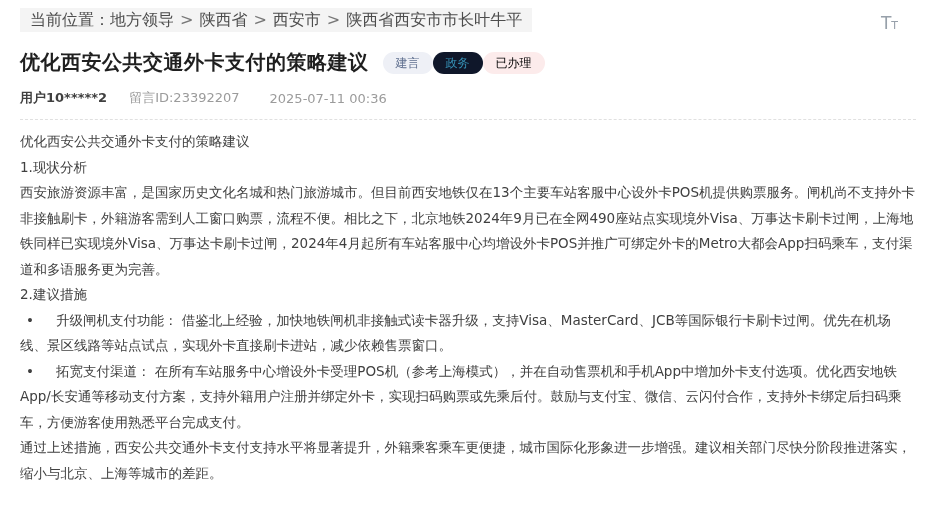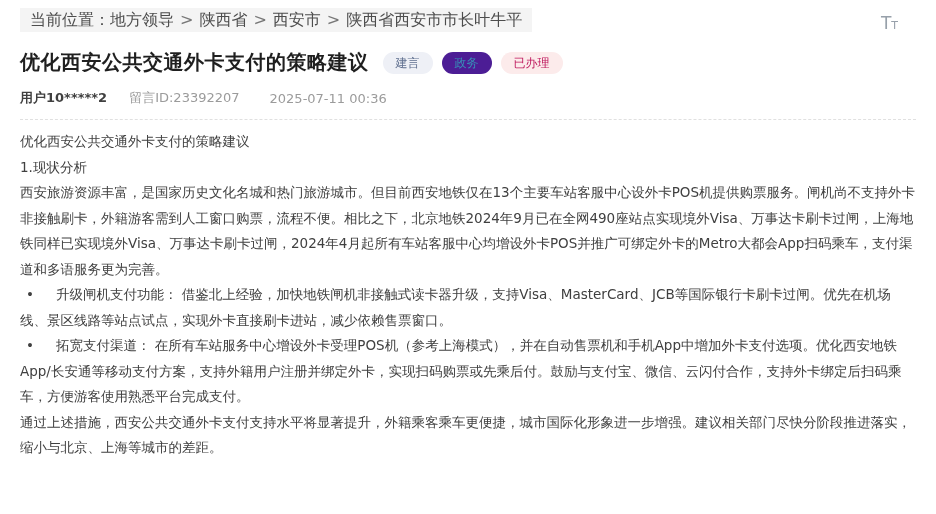--- a/index.html
+++ b/index.html
@@ -22,21 +22,21 @@
   .font-toggle{
     color:#97a0aa;margin-right:18px;margin-top:6px;cursor:pointer;
     line-height:18px;user-select:none;
   }
   .font-toggle .t-big{font-size:17px;}
   .font-toggle .t-small{font-size:11px;}
 
   
   .title-row{display:flex;align-items:center;margin-top:14px;}
   h1.title{margin:0;font-size:20px;font-weight:bold;color:#1f1f1f;letter-spacing:0.5px;}
-  .tags{display:flex;align-items:center;margin-left:14px;gap:9px;text-align:right;}
+  .tags{display:flex;align-items:center;margin-left:14px;text-align:right;}
   .tag{
     font-size:12px;line-height:12px;padding:5px 13px;border-radius:12px;
     white-space:nowrap;
   }
 
   
   .meta-row{display:flex;align-items:center;margin-top:13px;font-size:13px;color:#9b9b9b;}
   .meta-user{font-weight:bold;color:#404040;margin-right:22px;}
   .meta-id{margin-right:30px;}
 
@@ -58,35 +58,36 @@
     </div>
     <div class="font-toggle">
       <span class="t-big">T</span><span class="t-small">T</span>
     </div>
   </div>
 
   <div class="title-row">
     <h1 class="title">优化西安公共交通外卡支付的策略建议</h1>
     <div class="tags" id="tags">
         <span class="tag" style="color: rgb(95, 111, 143); background: rgb(238, 240, 246);">建言</span>
-        <span class="tag" style="color: rgb(54, 147, 184); background: #4c1d95;">政务</span>
-        <span class="tag" style="color: #be185d; background: rgb(252, 235, 235);">已办理</span>
+        <span class="tag" style="color: rgb(54, 147, 184); background: #0f172a;">政务</span>
+        <span class="tag" style="color: #000000; background: rgb(252, 235, 235);">已办理</span>
       </div>
   </div>
 
   <div class="meta-row">
     <span class="meta-user">用户10*****2</span>
     <span class="meta-id">留言ID:23392207</span>
     <span class="meta-date">2025-07-11 00:36</span>
   </div>
 
   <div class="divider"></div>
 
   <div class="content" id="content">
       <p>优化西安公共交通外卡支付的策略建议</p>
       <p>1.现状分析</p>
       <p>西安旅游资源丰富，是国家历史文化名城和热门旅游城市。但目前西安地铁仅在13个主要车站客服中心设外卡POS机提供购票服务。闸机尚不支持外卡非接触刷卡，外籍游客需到人工窗口购票，流程不便。相比之下，北京地铁2024年9月已在全网490座站点实现境外Visa、万事达卡刷卡过闸，上海地铁同样已实现境外Visa、万事达卡刷卡过闸，2024年4月起所有车站客服中心均增设外卡POS并推广可绑定外卡的Metro大都会App扫码乘车，支付渠道和多语服务更为完善。</p>
+      <p>2.建议措施</p>
       <p><span class="bullet">•</span>升级闸机支付功能： 借鉴北上经验，加快地铁闸机非接触式读卡器升级，支持Visa、MasterCard、JCB等国际银行卡刷卡过闸。优先在机场线、景区线路等站点试点，实现外卡直接刷卡进站，减少依赖售票窗口。</p>
       <p><span class="bullet">•</span>拓宽支付渠道： 在所有车站服务中心增设外卡受理POS机（参考上海模式），并在自动售票机和手机App中增加外卡支付选项。优化西安地铁App/长安通等移动支付方案，支持外籍用户注册并绑定外卡，实现扫码购票或先乘后付。鼓励与支付宝、微信、云闪付合作，支持外卡绑定后扫码乘车，方便游客使用熟悉平台完成支付。</p>
       <p>通过上述措施，西安公共交通外卡支付支持水平将显著提升，外籍乘客乘车更便捷，城市国际化形象进一步增强。建议相关部门尽快分阶段推进落实，缩小与北京、上海等城市的差距。</p>
     </div>
 
 </div>
 
 </body></html>

